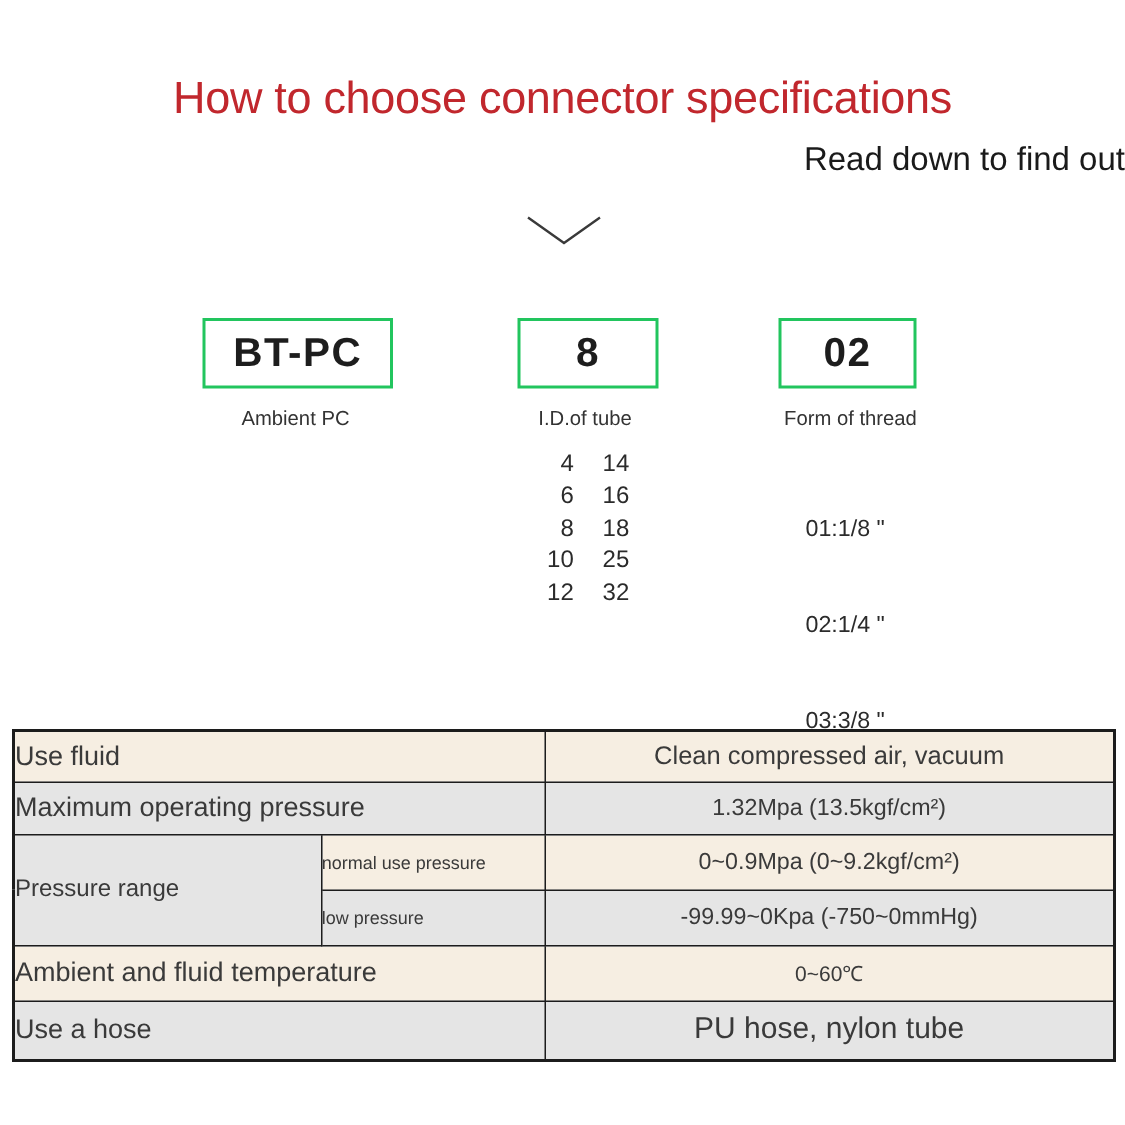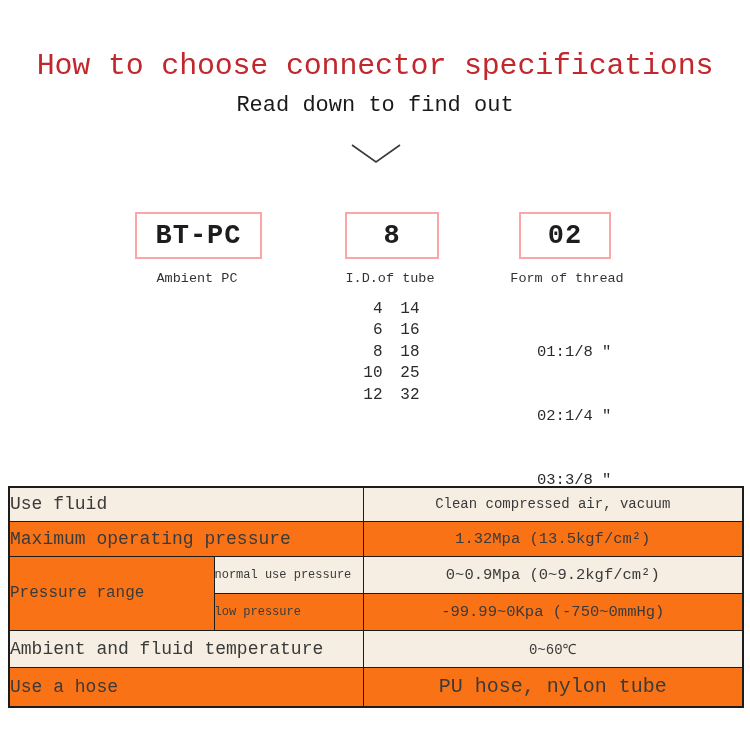--- a/index.html
+++ b/index.html
@@ -1,32 +1,32 @@
 <!DOCTYPE html>
 <html><head>
 <meta charset="utf-8">
 <style>
   html,body{margin:0;padding:0;background:#ffffff;}
   #stage{
     position:relative;width:750px;height:750px;background:#ffffff;
-    font-family:Liberation Mono, monospace;overflow:hidden;
+    font-family:Liberation Sans, sans-serif;overflow:hidden;
   }
   
   .title{
     position:absolute;top:49px;left:0;width:750px;text-align:center;
     font-size:30px;letter-spacing:-0.2px;color:#c1272d;font-weight:500;
   }
   .subtitle{
-    position:absolute;top:93px;left:0;width:750px;text-align:center;
+    position:absolute;top:93px;left:0;width:750px;text-align:right;
     font-size:22px;color:#1a1a1a;
   }
   .chevron{position:absolute;left:351px;top:143px;}
   
   .code-box{
-    position:absolute;height:43px;border:2px solid #fca5a5;background:#fff;
+    position:absolute;height:43px;border:2px solid #22c55e;background:#fff;
     display:flex;align-items:center;justify-content:center;
     font-weight:bold;font-size:27px;color:#1d1d1d;letter-spacing:1px;
   }
   #box-model{left:135px;top:212px;width:123px;}
   #box-tube{left:345px;top:212px;width:90px;}
   #box-thread{left:519px;top:212px;width:88px;}
   .box-caption{
     position:absolute;top:271px;font-size:13.5px;color:#333;text-align:center;
   }
   #cap-model{left:127px;width:140px;}
@@ -41,33 +41,33 @@
   .tube-row .c1{width:22px;text-align:right;}
   .tube-row .c2{width:24px;text-align:right;}
   
   #thread-list{
     position:absolute;left:537px;top:299px;
     font-size:15.5px;color:#2b2b2b;line-height:21.4px;white-space:pre;
   }
   
   table.spec{
     position:absolute;left:8px;top:486px;width:734px;
-    border-collapse:collapse;table-layout:fixed;background:#f97316;
+    border-collapse:collapse;table-layout:fixed;background:#e5e5e5;
     border:2px solid #1c1c1c;
   }
   table.spec td{
     border:1px solid #1c1c1c;padding:0;color:#3a3a3a;
     vertical-align:middle;overflow:hidden;
   }
   td.beige{background:#f6eee2;}
   td.lbl{font-size:18px;padding-left:27px;}
   td.lbl-center{font-size:16px;text-align:left;}
   td.sub-lbl{font-size:12px;color:#444;}
   td.val{text-align:center;color:#222;}
-  .fs17{font-size:14px;} .fs16{font-size:15.5px;margin-left:16px;}
+  .fs17{font-size:17px;} .fs16{font-size:15.5px;margin-left:16px;}
   .fs14{font-size:14px;} .fs18{font-size:20px;}
 </style>
 </head>
 <body>
 
 <div id="stage">
 
   <div class="title">How to choose connector specifications</div>
   <div class="subtitle">Read down to find out</div>
 

